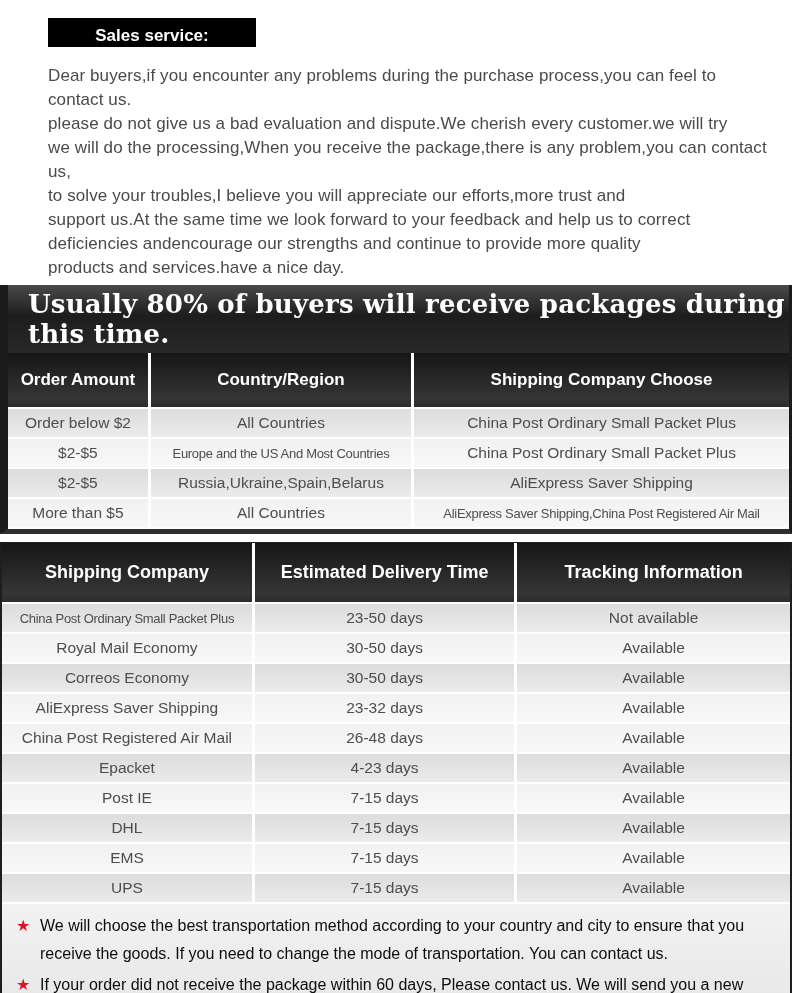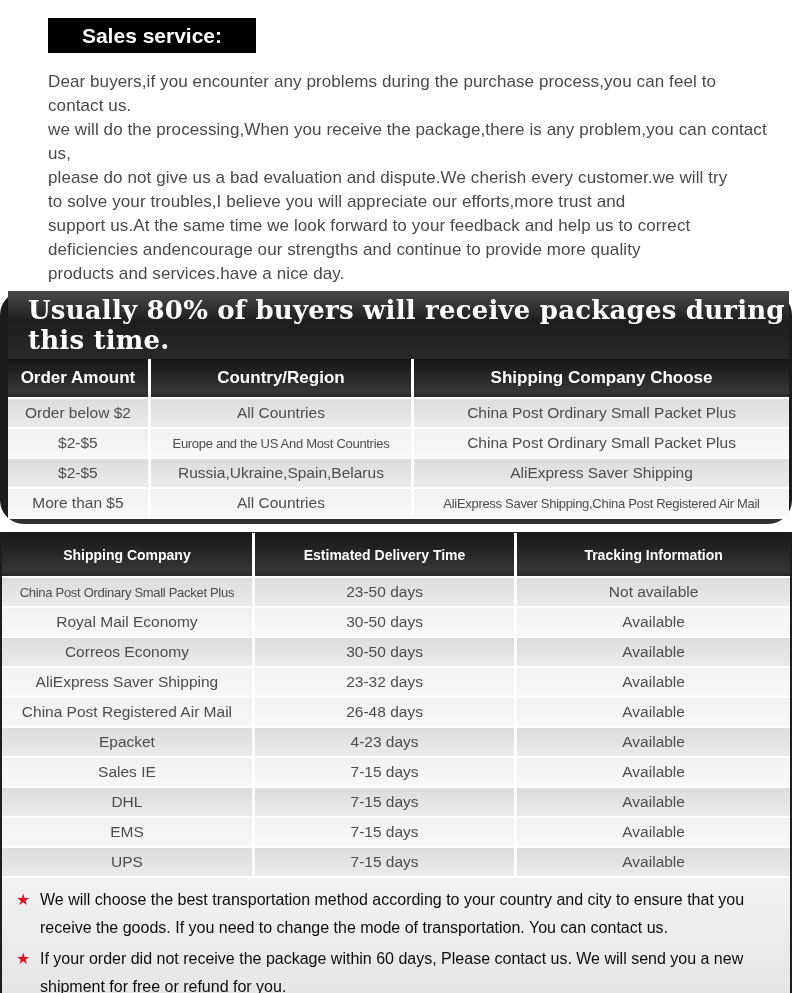--- a/index.html
+++ b/index.html
@@ -11,24 +11,24 @@
     color: #4a4a4a;
     overflow: hidden;
   }
 
   
   .badge {
     display: inline-block;
     margin: 18px 0 0 48px;
     background: #000000;
     color: #ffffff;
-    font-size: 21px;
+    font-size: 17px;
     font-weight: bold;
     line-height: 35px;
-    height: 35px;
+    height: 29px;
     min-width: 168px;
     padding: 0 20px;
     text-align: center;
   }
 
   
   .intro {
     margin: 17px 30px 0 48px;
     font-size: 17px;
     line-height: 24px;
@@ -36,21 +36,20 @@
     letter-spacing: 0.1px;
   }
 
   
   .section1 {
     margin: 5px 8px 0 0;
     border-left: 8px solid #1b1b1b;
     border-right: 3px solid #1b1b1b;
     border-bottom: 5px solid #2f2f2f;
     background: #ffffff;
-    border-radius: 24px;
   }
   .banner {
     height: 68px;
     display: flex;
     align-items: center;
     padding-left: 20px;
     background: linear-gradient(180deg, #4a4a4a 0%, #1d1d1d 45%, #292929 100%);
     color: #ffffff;
     font-family: "DejaVu Serif", serif;
     font-weight: bold;
@@ -63,25 +62,25 @@
     border-collapse: collapse;
     table-layout: fixed;
   }
   th {
     background: linear-gradient(180deg, #161616 0%, #353535 85%, #2b2b2b 100%);
     color: #ffffff;
     font-weight: bold;
     border-right: 3px solid #ffffff;
     border-bottom: 2px solid #ffffff;
     text-align: center;
-    padding: 0 4px;
+    padding: 8px 4px;
   }
   th:last-child, td:last-child { border-right: none; }
   .t1 th { height: 38px; font-size: 17px; }
-  .t2 th { height: 43px; font-size: 14px; }
+  .t2 th { height: 43px; font-size: 18px; }
   td {
     height: 28px;
     border-right: 3px solid #ffffff;
     border-bottom: 2px solid #ffffff;
     text-align: center;
     font-size: 15.5px;
     color: #4d4d4d;
     padding: 0 4px;
     white-space: nowrap;
     overflow: hidden;
@@ -131,22 +130,22 @@
 <body>
 
 
 
 <div class="badge">
   <span>Sales service:</span>
 </div>
 
 <div class="intro">
     <div>Dear buyers,if you encounter any problems during the purchase process,you can feel to contact us.</div>
+    <div>please do not give us a bad evaluation and dispute.We cherish every customer.we will try</div>
     <div>we will do the processing,When you receive the package,there is any problem,you can contact us,</div>
-    <div>please do not give us a bad evaluation and dispute.We cherish every customer.we will try</div>
     <div>to solve your troubles,I believe you will appreciate our efforts,more trust and</div>
     <div>support us.At the same time we look forward to your feedback and help us to correct</div>
     <div>deficiencies andencourage our strengths and continue to provide more quality</div>
     <div>products and services.have a nice day.</div>
   </div>
 
 <section class="section1">
   <div class="banner">Usually 80% of buyers will receive packages during this time.</div>
   <table class="t1">
     <colgroup>
@@ -225,21 +224,21 @@
           <td>China Post Registered Air Mail</td>
           <td>26-48 days</td>
           <td>Available</td>
         </tr>
         <tr class="odd">
           <td>Epacket</td>
           <td>4-23 days</td>
           <td>Available</td>
         </tr>
         <tr class="even">
-          <td>Sales IE</td>
+          <td>Post IE</td>
           <td>7-15 days</td>
           <td>Available</td>
         </tr>
         <tr class="odd">
           <td>DHL</td>
           <td>7-15 days</td>
           <td>Available</td>
         </tr>
         <tr class="even">
           <td>EMS</td>

